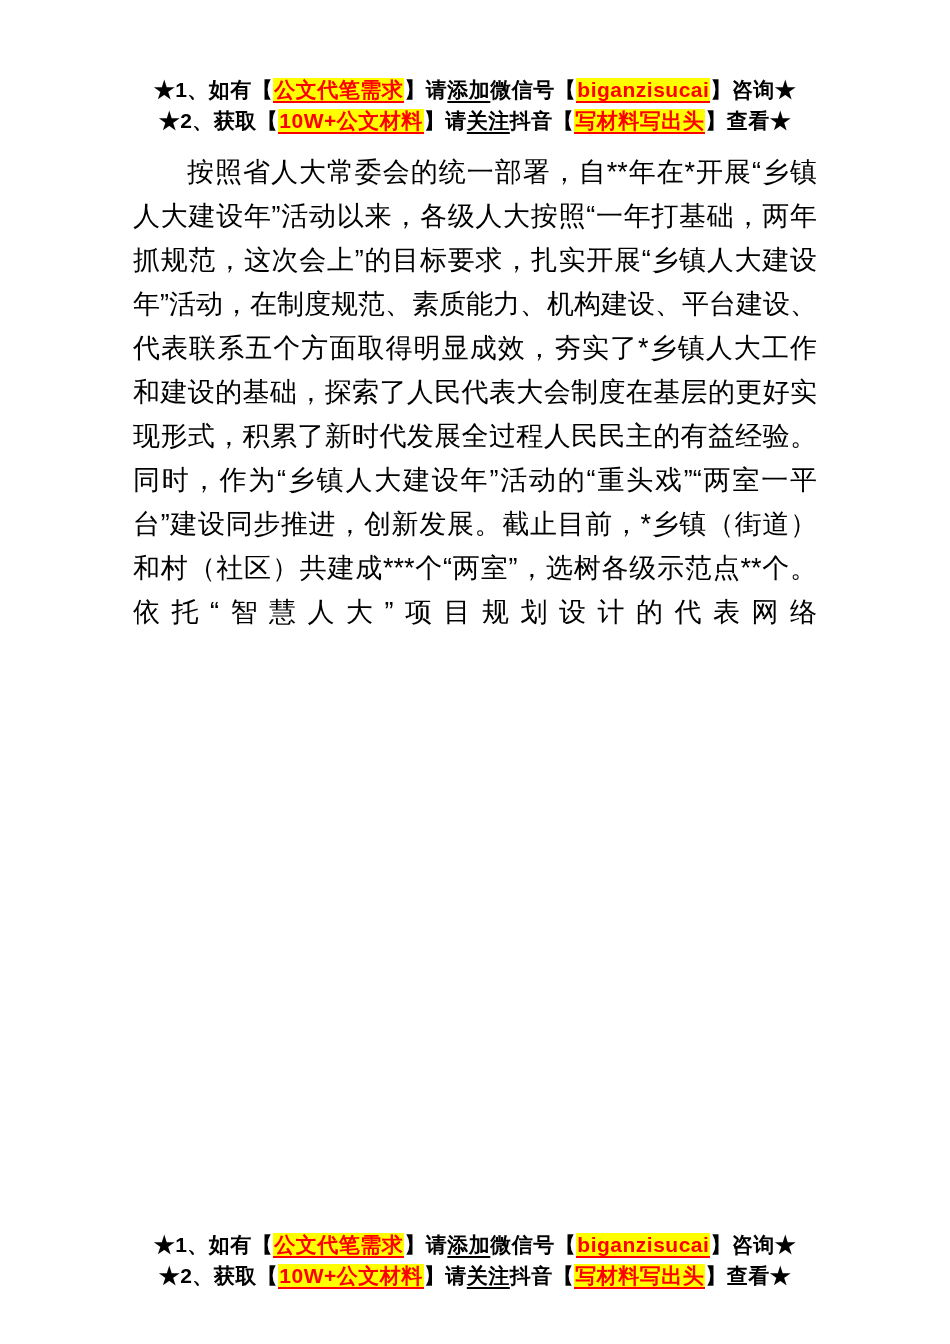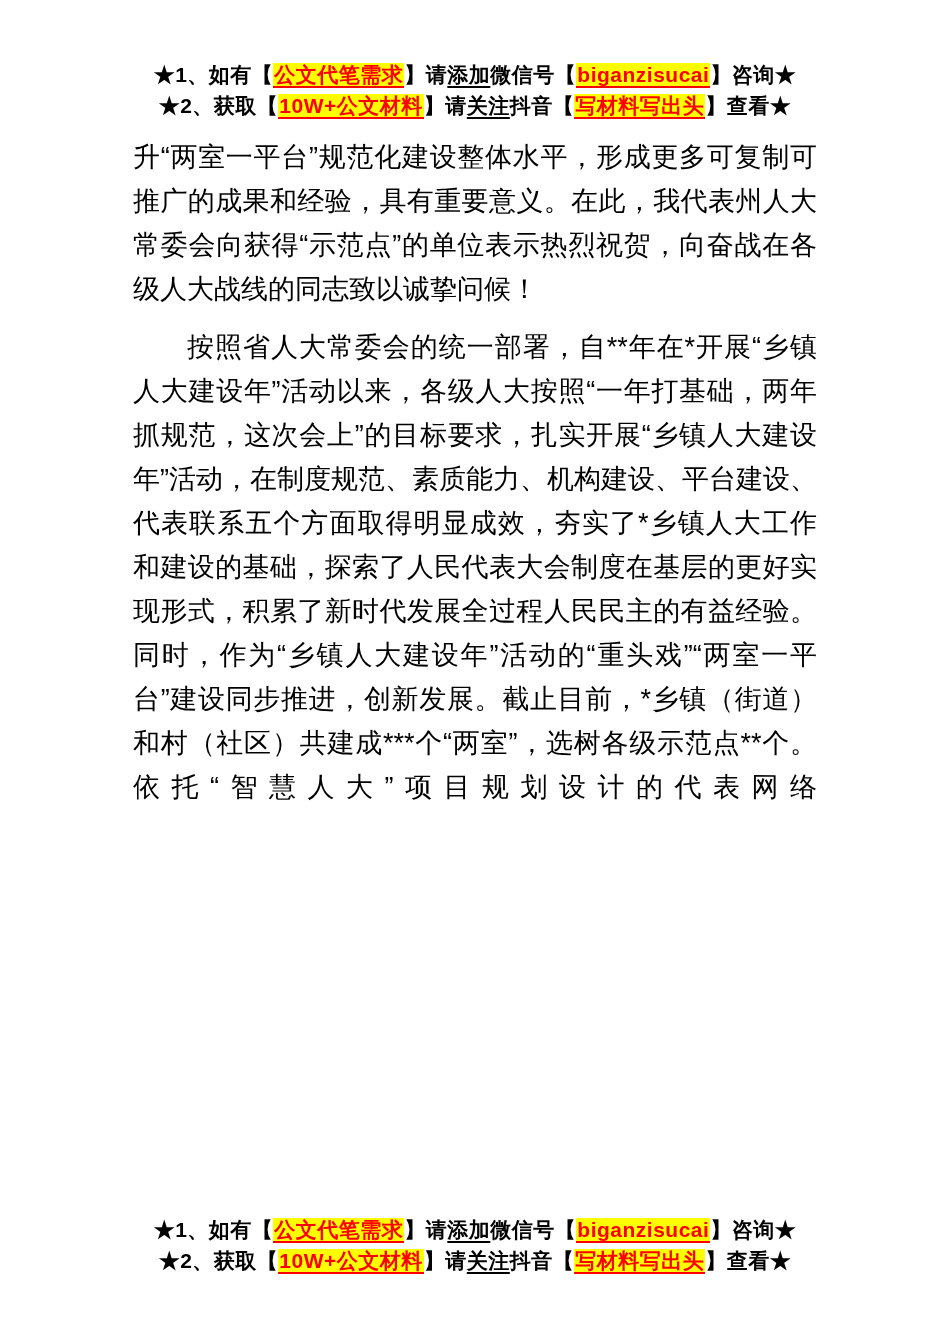--- a/index.html
+++ b/index.html
@@ -4,20 +4,21 @@
 <style>
   html, body { margin: 0; padding: 0; }
   .page {
     position: relative;
     width: 950px;
     height: 1328px;
     background: #ffffff;
     color: #000000;
     font-family: "Liberation Sans", sans-serif;
     overflow: hidden;
+    margin-top: 15px;
   }
   .promo {
     text-align: center;
     font-weight: bold;
     font-size: 21px;
     line-height: 31px;
     letter-spacing: 0.5px;
     white-space: nowrap;
   }
   .promo-header { padding-top: 59px; }
@@ -54,21 +55,20 @@
   <div class="promo promo-header">
     <div class="promo-line">
       <span class="seg">★1、如有【</span><span class="seg hl">公文代笔需求</span><span class="seg">】请</span><span class="seg ul">添加</span><span class="seg">微信号【</span><span class="seg hl">biganzisucai</span><span class="seg">】咨询★</span>
     </div>
     <div class="promo-line">
       <span class="seg">★2、获取【</span><span class="seg hl">10W+公文材料</span><span class="seg">】请</span><span class="seg ul">关注</span><span class="seg">抖音【</span><span class="seg hl">写材料写出头</span><span class="seg">】查看★</span>
     </div>
   </div>
 
   <div class="body-text">
-    <p class="para">升“两室一平台”规范化建设整体水平，形成更多可复制可推广的成果和经验，具有重要意义。在此，我代表州人大常委会向获得“示范点”的单位表示热烈祝贺，向奋战在各级人大战线的同志致以诚挚问候！</p>
     <p class="para indent justify-last">按照省人大常委会的统一部署，自**年在*开展“乡镇人大建设年”活动以来，各级人大按照“一年打基础，两年抓规范，这次会上”的目标要求，扎实开展“乡镇人大建设年”活动，在制度规范、素质能力、机构建设、平台建设、代表联系五个方面取得明显成效，夯实了*乡镇人大工作和建设的基础，探索了人民代表大会制度在基层的更好实现形式，积累了新时代发展全过程人民民主的有益经验。同时，作为“乡镇人大建设年”活动的“重头戏”“两室一平台”建设同步推进，创新发展。截止目前，*乡镇（街道）和村（社区）共建成***个“两室”，选树各级示范点**个。依托“智慧人大”项目规划设计的代表网络</p>
   </div>
 
   <div class="promo promo-footer">
     <div class="promo-line">
       <span class="seg">★1、如有【</span><span class="seg hl">公文代笔需求</span><span class="seg">】请</span><span class="seg ul">添加</span><span class="seg">微信号【</span><span class="seg hl">biganzisucai</span><span class="seg">】咨询★</span>
     </div>
     <div class="promo-line">
       <span class="seg">★2、获取【</span><span class="seg hl">10W+公文材料</span><span class="seg">】请</span><span class="seg ul">关注</span><span class="seg">抖音【</span><span class="seg hl">写材料写出头</span><span class="seg">】查看★</span>
     </div>

